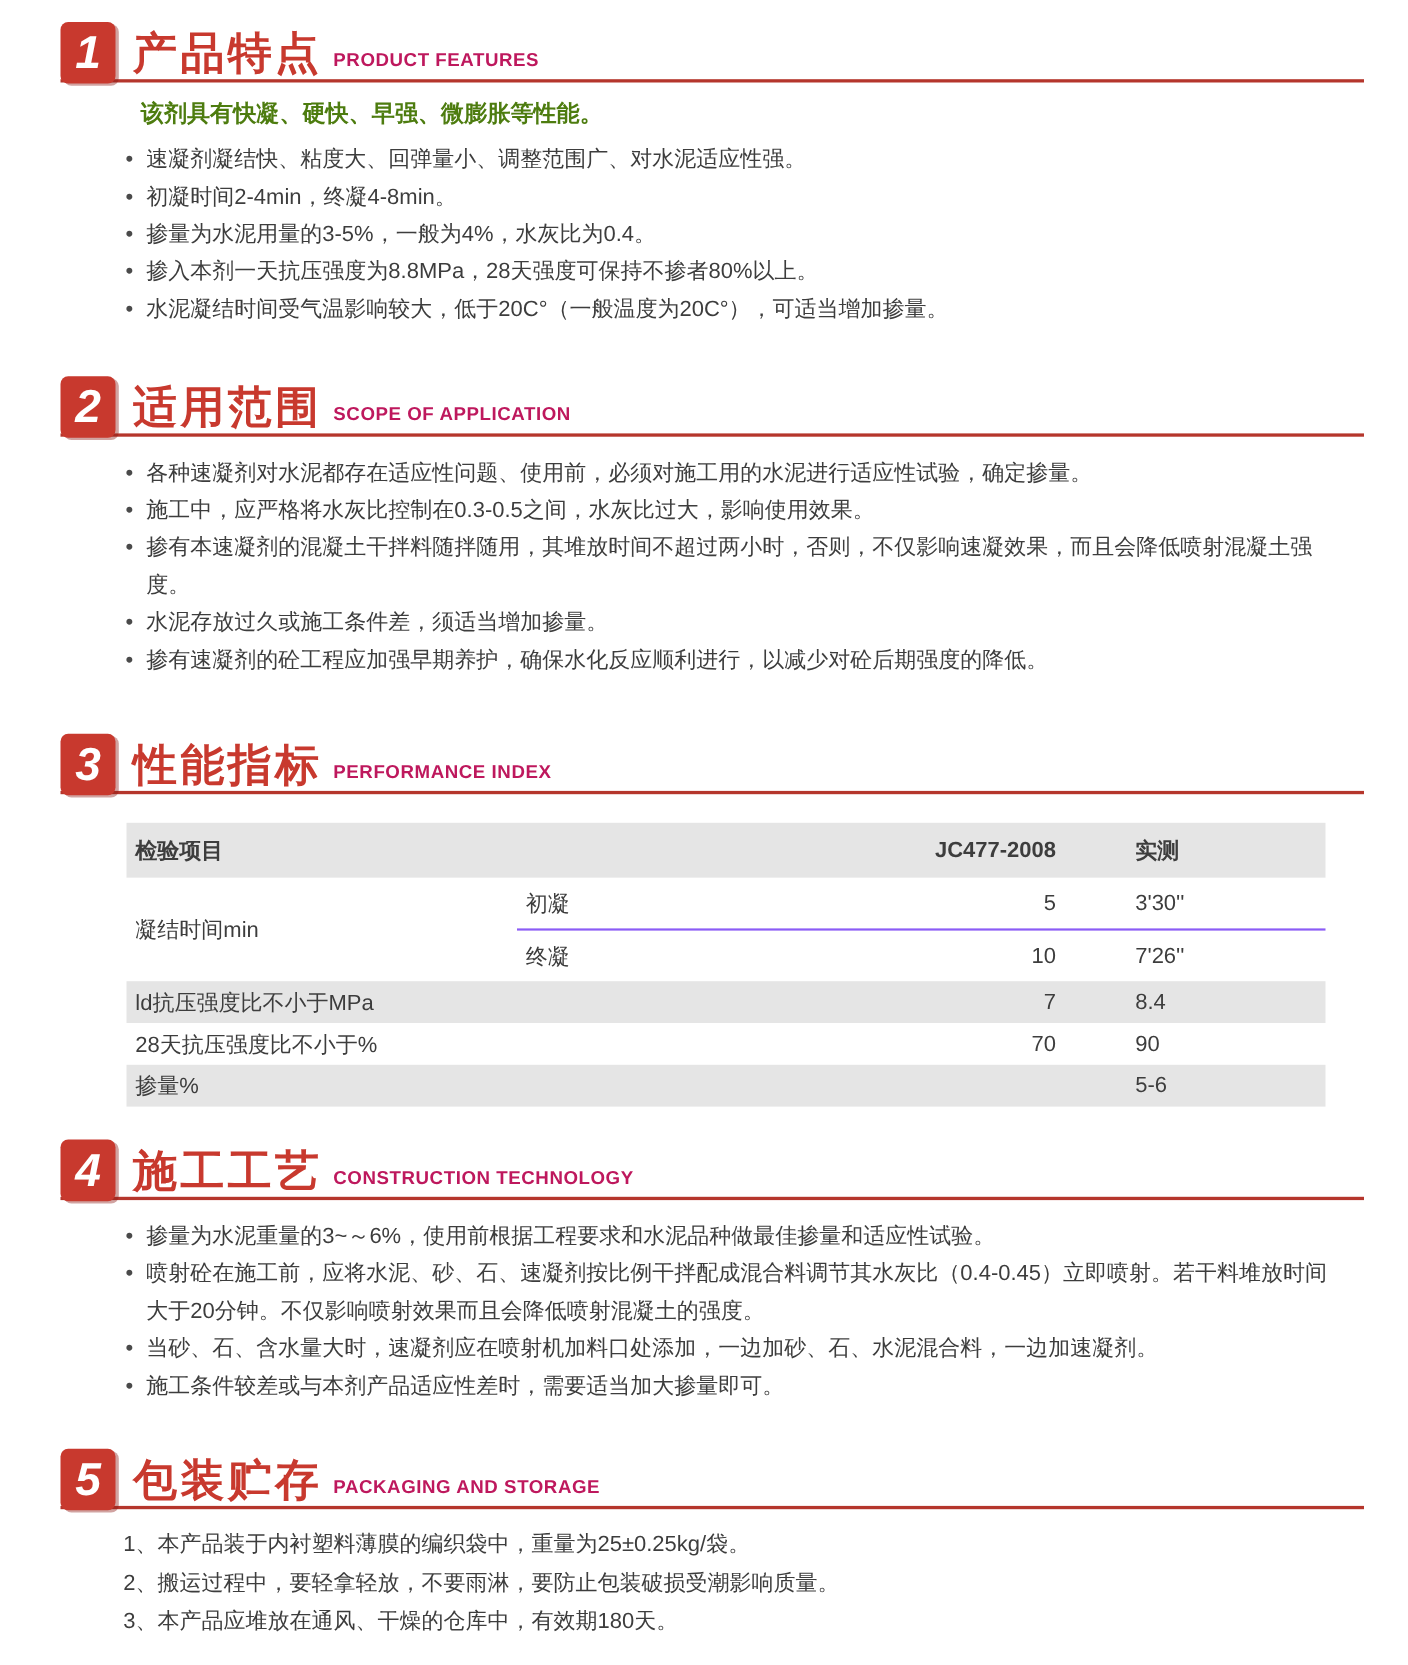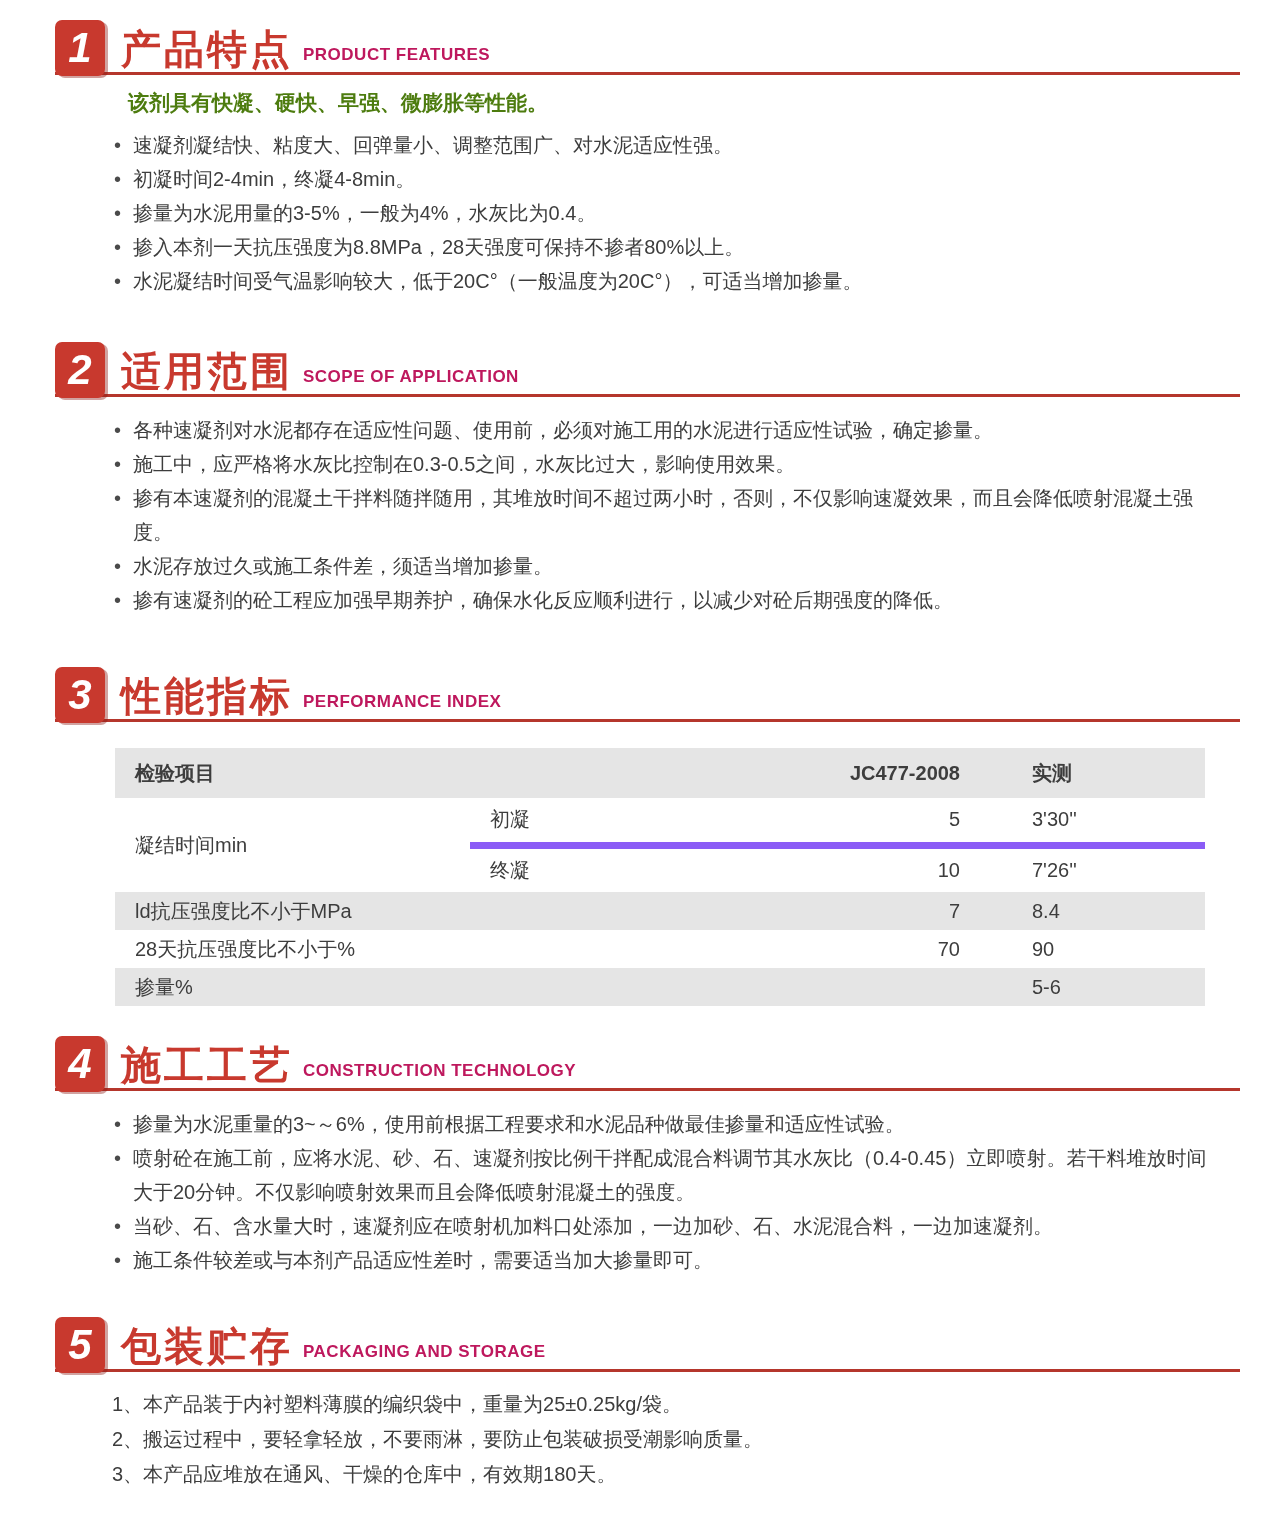--- a/index.html
+++ b/index.html
@@ -44,28 +44,28 @@
   .bullets li::before { content:"\2022"; position:absolute; left:-19px; color:#4a4a4a; }
   .plain-list { list-style:none; margin:15px 60px 0 112px; }
   .plain-list li { font-size:20px; line-height:35px; }
 
   
   .perf-table {
     width:1090px; margin:26px 0 0 115px;
     border-collapse:collapse; font-size:20px; color:#3d3d3d;
     table-layout:fixed;
   }
-  .perf-table th, .perf-table td { text-align:left; padding-left:20px; }
+  .perf-table th, .perf-table td { text-align:left; padding-left:8px; }
   .perf-table thead tr { background:#e5e5e5; height:50px; }
   .perf-table thead th { font-weight:bold; }
   .perf-table .c3 { text-align:right; padding-left:0; }
   .perf-table .c4 { text-align:left; padding-left:72px; }
   .row-sub { background:#fff; height:47px; }
   .row-sub td { vertical-align:middle; }
-  .row-divided td { border-top:7px solid #8b5cf6; }
+  .row-divided td { border-top:2px solid #8b5cf6; }
   .row-gray { background:#e5e5e5; height:38px; }
   .row-white { background:#ffffff; height:38px; }
   .spacer-s1 { height:44px; } .spacer-s2 { height:50px; }
   .spacer-s3 { height:30px; } .spacer-s4 { height:40px; }
 </style>
 </head>
 <body>
 
 <div class="page">
 

